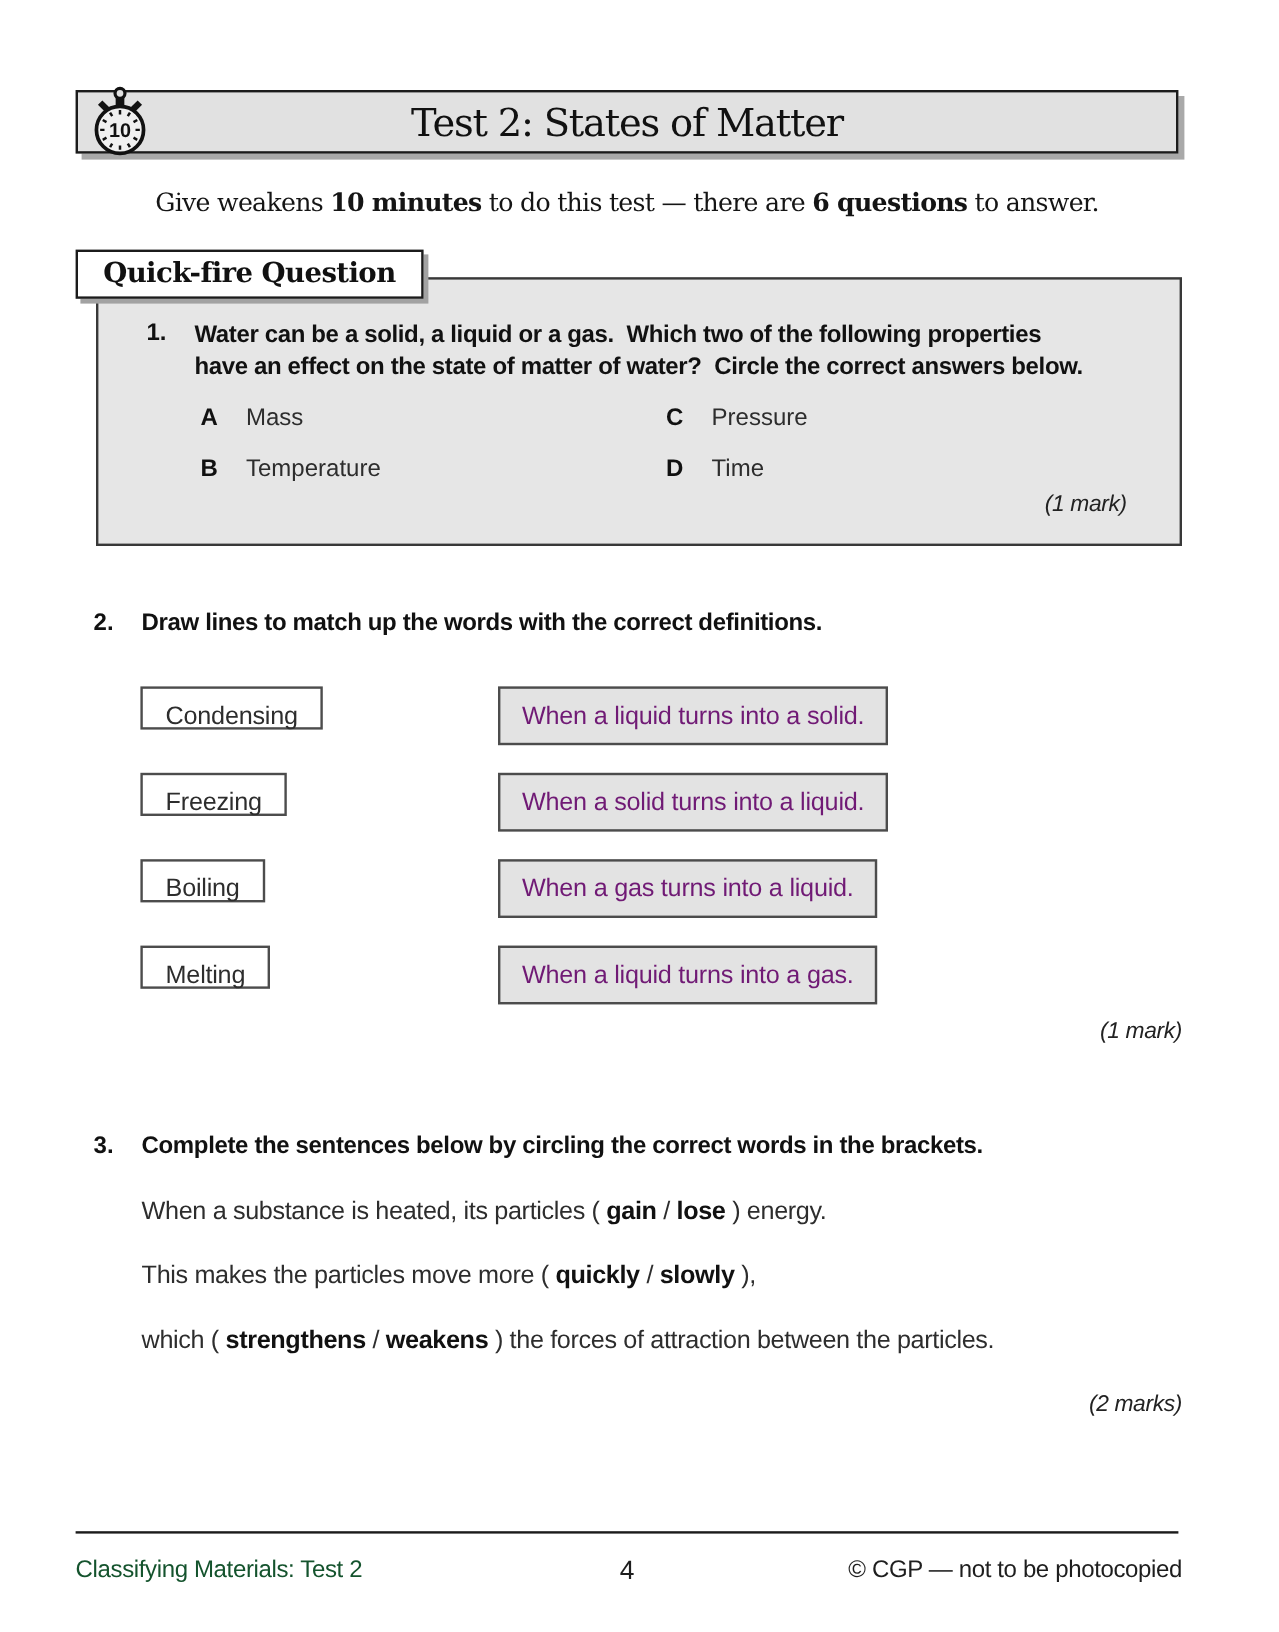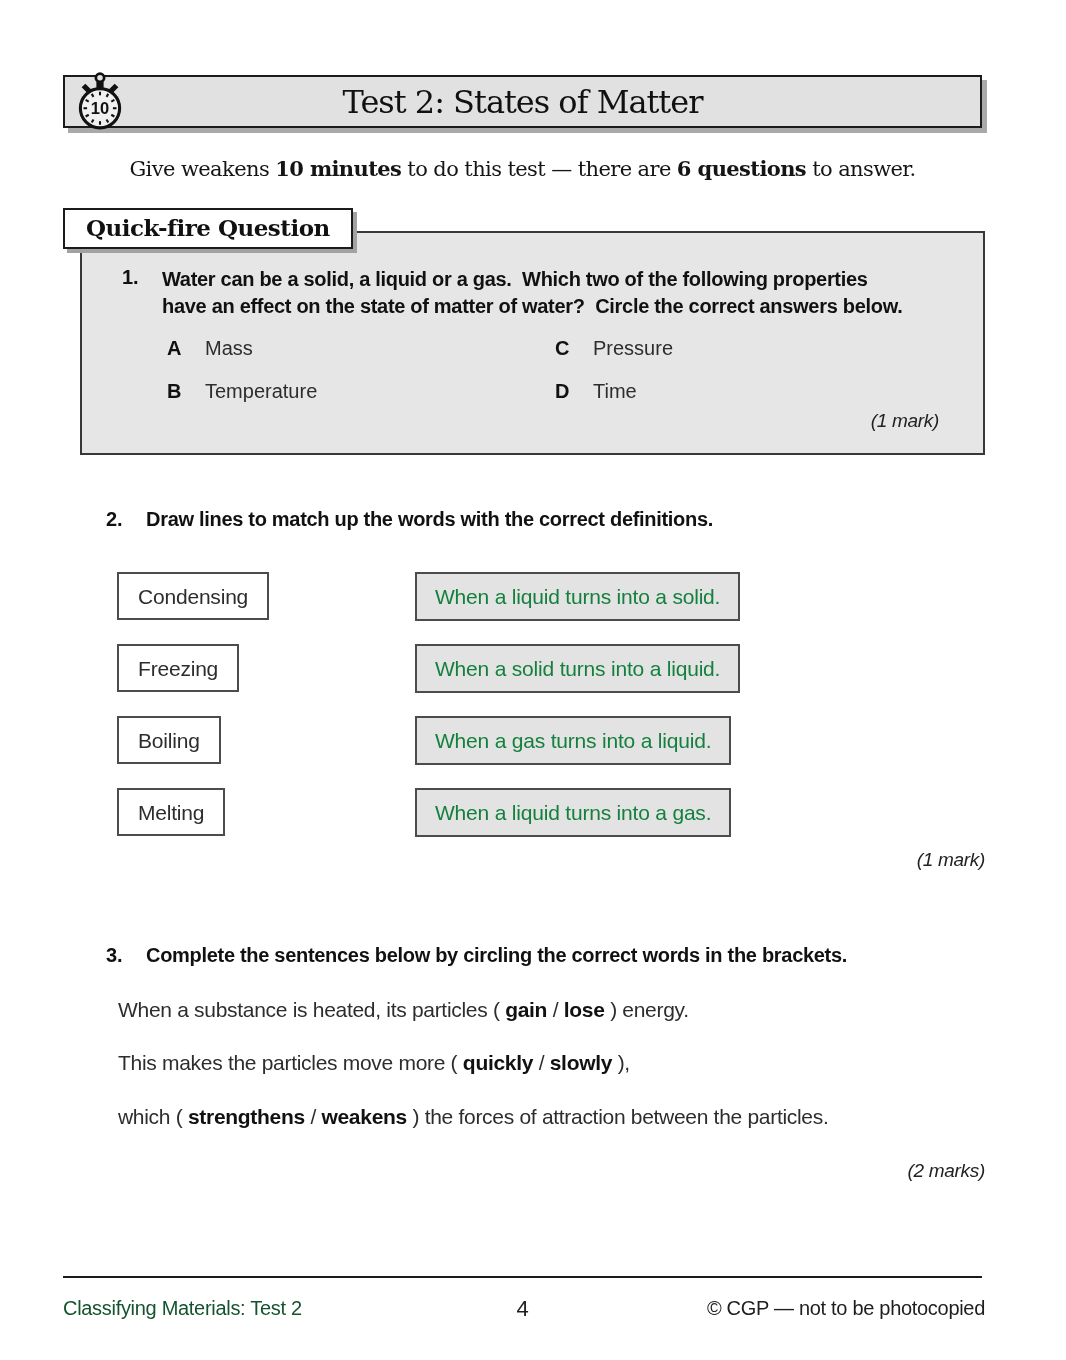--- a/index.html
+++ b/index.html
@@ -5,21 +5,20 @@
   * { margin: 0; padding: 0; box-sizing: border-box; }
   html, body { background: #ffffff; }
   .page {
     position: relative;
     width: 1066px;
     height: 1360px;
     background: #ffffff;
     font-family: "Liberation Sans", sans-serif;
     color: #222;
     overflow: hidden;
-    padding-left: 28px;
   }
 
   
   .header-bar {
     position: absolute;
     left: 63px; top: 75px;
     width: 919px; height: 53px;
     background: #e1e1e1;
     border: 2px solid #1b1b1b;
     box-shadow: 5px 5px 0 #a9a9a9;
@@ -107,41 +106,41 @@
   }
   .q-title {
     position: absolute; left: 118px;
     font-weight: bold; font-size: 20px; letter-spacing: -0.3px; color: #111;
     white-space: pre;
   }
 
   .word-box {
     position: absolute;
     left: 117px;
-    height: 48px;
+    height: 36px;
     line-height: 45px;
     padding: 0 19px;
     background: #ffffff;
     border: 2px solid #4c4c4c;
     font-size: 21px;
     letter-spacing: -0.2px;
     color: #2d2d2d;
     white-space: pre;
   }
   .def-box {
     position: absolute;
     left: 415px;
     height: 49px;
     line-height: 45px;
     padding: 0 18px;
     background: #e3e3e3;
     border: 2px solid #4c4c4c;
     font-size: 21px;
     letter-spacing: -0.2px;
-    color: #15803d;
+    color: #701a75;
     white-space: pre;
   }
   .row-1 { top: 572px; }
   .row-2 { top: 644px; }
   .row-3 { top: 716px; }
   .row-4 { top: 788px; }
 
   .q2-mark { position: absolute; right: 81px; top: 849px; }
 
   .q3-line {

